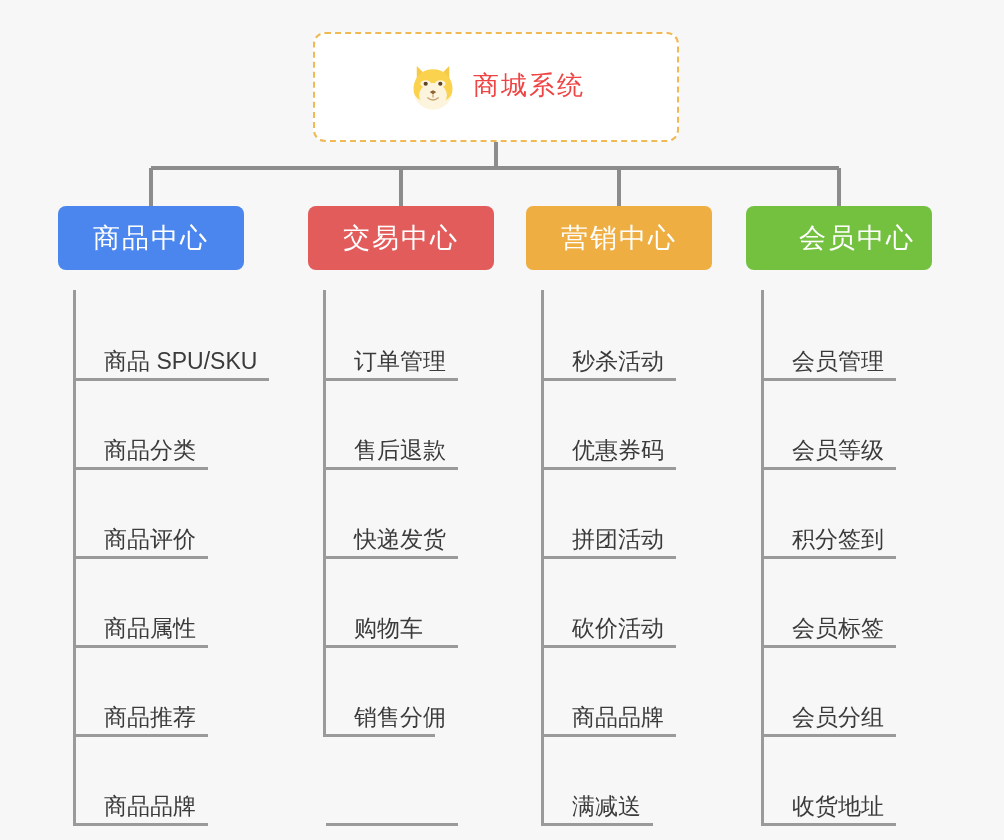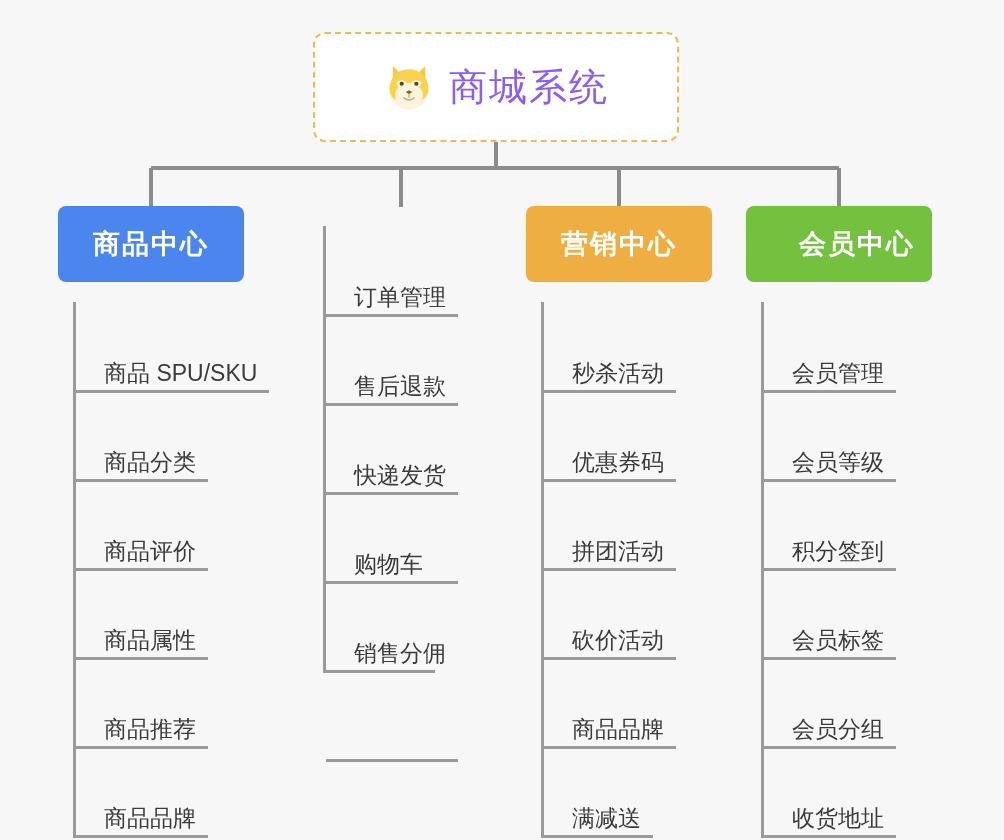--- a/index.html
+++ b/index.html
@@ -33,25 +33,26 @@
     justify-content: center;
     gap: 14px;
   }
   .root-emoji {
     width: 52px;
     height: 52px;
     flex: 0 0 auto;
     display: block;
   }
   .root-title {
-    font-size: 38px;
-    color: #8b5cf6;
+    font-size: 26px;
+    color: #ef4444;
     letter-spacing: 2px;
     line-height: 1;
     white-space: nowrap;
+    font-family: Liberation Mono, monospace;
   }
 
   
   .connector-svg {
     position: absolute;
     left: 0; top: 0;
     width: 1004px;
     height: 840px;
     pointer-events: none;
   }
@@ -68,34 +69,33 @@
     position: absolute;
     top: 206px;
     width: 220px;
   }
   .column.c0 { left: 58px;  }
   .column.c1 { left: 308px; }
   .column.c2 { left: 526px; }
   .column.c3 { left: 746px; }
 
   .cat-header {
-    height: 76px;
+    height: 64px;
     border-radius: 8px;
     display: flex;
     align-items: center;
     justify-content: center;
     color: #ffffff;
     font-size: 27px;
     letter-spacing: 2px;
     white-space: nowrap;
-    font-weight: bold;
   }
   .column.c0 .cat-header { width: 186px; }
   .column.c1 .cat-header { width: 186px; }
-  .column.c2 .cat-header { width: 186px; }
+  .column.c2 .cat-header { width: 186px; border-radius: 7px; }
   .column.c3 .cat-header { width: 186px; padding-left: 36px; }
 
   
   .leaf-list {
     position: relative;
     margin-top: 20px;
     margin-left: 15px;
     border-left: 3px solid #9a9a9a;
     padding-top: 2px;
   }
@@ -184,20 +184,23 @@
       <div class="leaf-underline" style="width: 193.375px; top: 88px;"></div>
           <div class="leaf-underline" style="width: 132px; top: 177px;"></div>
           <div class="leaf-underline" style="width: 132px; top: 266px;"></div>
           <div class="leaf-underline" style="width: 132px; top: 355px;"></div>
           <div class="leaf-underline" style="width: 132px; top: 444px;"></div>
           <div class="leaf-underline" style="width: 132px; top: 533px;"></div>
         </div>
     </div>
 
     <div class="column c1">
+      <div class="cat-header" style="background:#e25c5c">
+        <span>交易中心</span>
+      </div>
       <div class="leaf-list">
         <div class="leaf-item">
           <span class="leaf-label">订单管理</span>
         </div>
         <div class="leaf-item">
           <span class="leaf-label">售后退款</span>
         </div>
         <div class="leaf-item">
           <span class="leaf-label">快递发货</span>
         </div>

